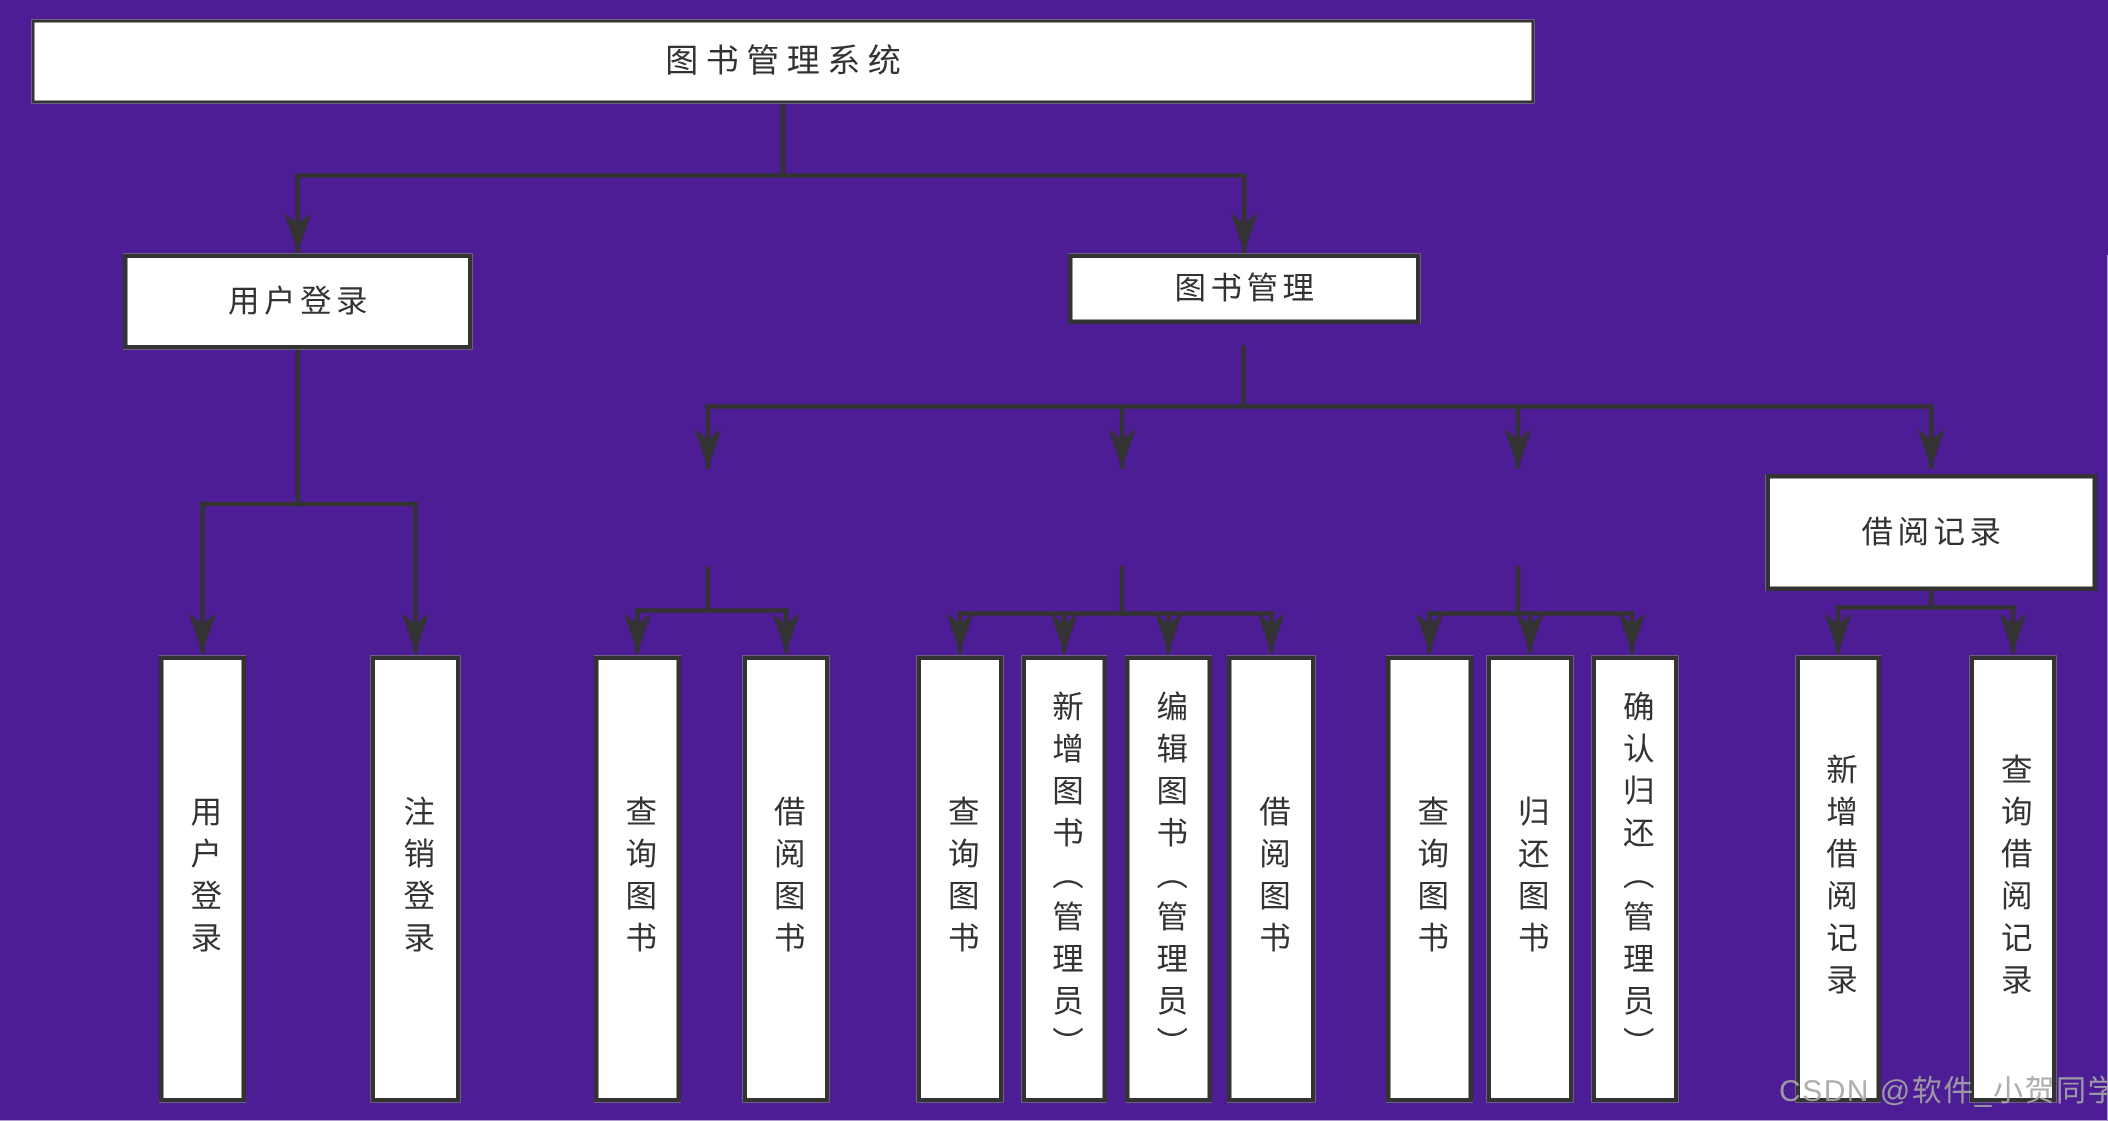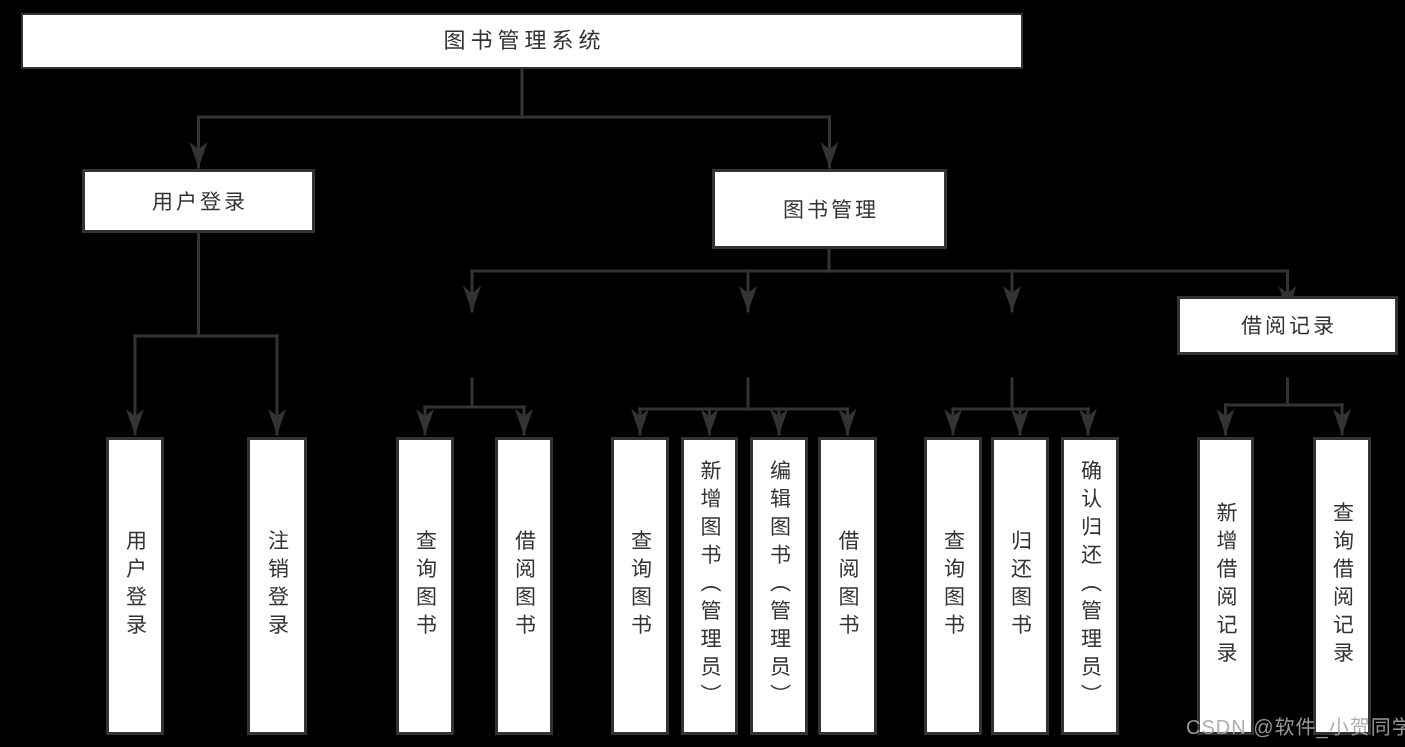--- a/index.html
+++ b/index.html
@@ -1,21 +1,21 @@
 <!DOCTYPE html>
 <html lang="zh-CN"><head>
 <meta charset="utf-8">
 <title>图书管理系统</title>
 <style>
   html, body { margin: 0; padding: 0; background: #ffffff; }
   #canvas {
     position: relative;
     width: 1405px;
     height: 747px;
-    background: #000000;
+    background: #4c1d95;
     overflow: hidden;
     font-family: "Liberation Sans", "DejaVu Sans", sans-serif;
     color: #333333;
   }
   #wires {
     position: absolute;
     left: 0; top: 0;
     width: 1405px; height: 747px;
     z-index: 1;
   }
@@ -117,25 +117,25 @@
     <path class="wire" d="M1342,405 V434" marker-end="url(#arr)"></path>
   </svg>
 
   <div class="node root" style="left:21px;top:13px;width:1002px;height:56px">
     <span class="lbl">图书管理系统</span>
   </div>
 
   <div class="node" style="left:82px;top:169px;width:233px;height:64px">
     <span class="lbl">用户登录</span>
   </div>
-  <div class="node" style="left:712px;top:169px;width:235px;height:80px">
+  <div class="node" style="left:712px;top:169px;width:235px;height:47px">
     <span class="lbl">图书管理</span>
   </div>
 
-  <div class="node" style="left:1177px;top:296px;width:221px;height:59px">
+  <div class="node" style="left:1177px;top:316px;width:221px;height:78px">
     <span class="lbl">借阅记录</span>
   </div>
 
   <div class="node leaf" style="left:106px;width:58px">
     <span class="lbl-v">用户登录</span>
   </div>
   <div class="node leaf" style="left:247px;width:60px">
     <span class="lbl-v">注销登录</span>
   </div>
   <div class="node leaf" style="left:396px;width:58px">

